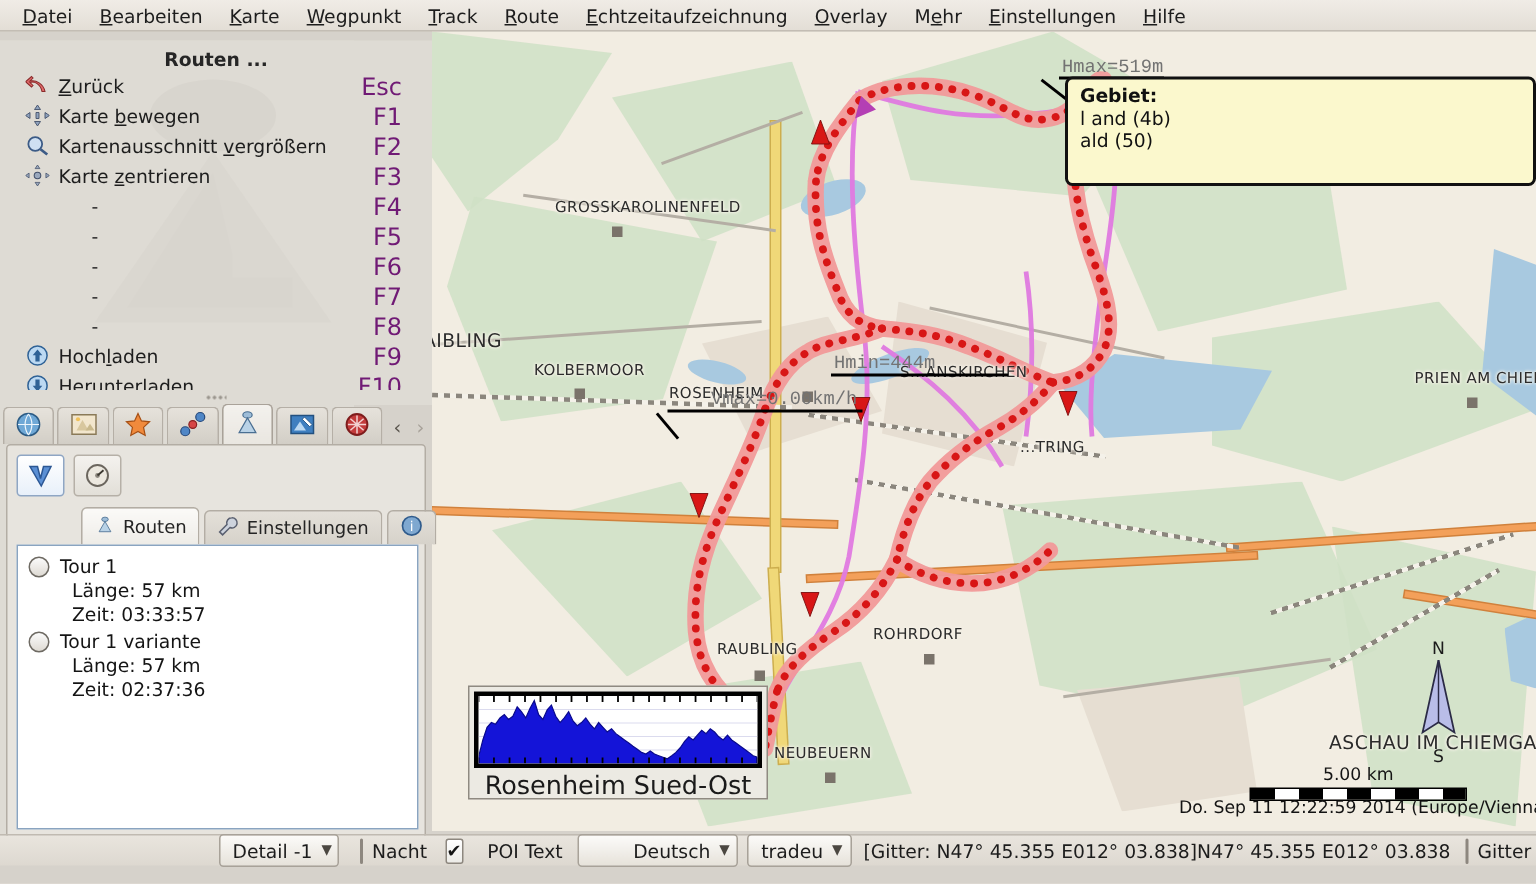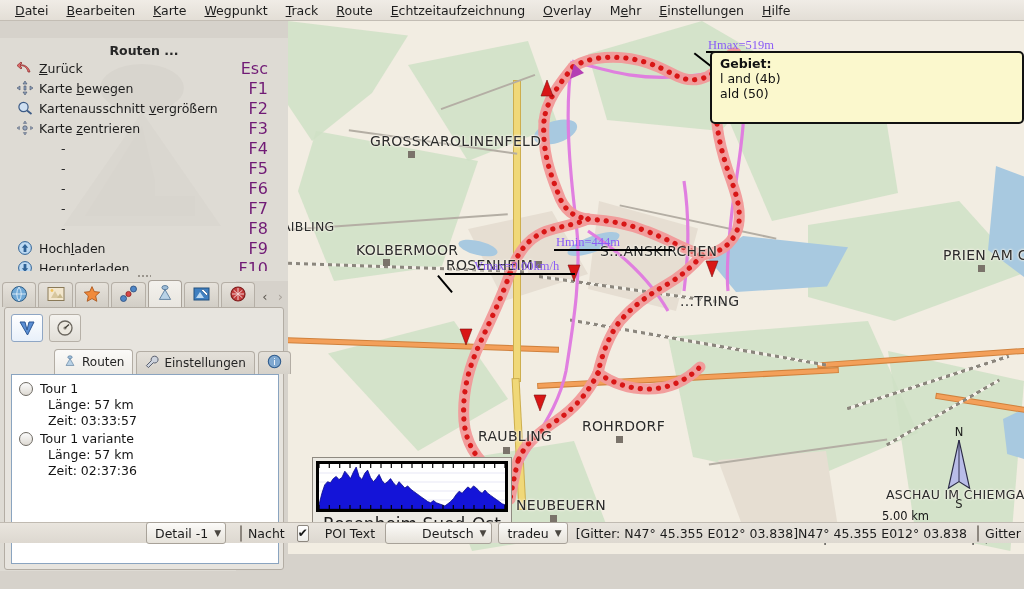--- a/index.html
+++ b/index.html
@@ -17,21 +17,21 @@
     display:flex;align-items:center;gap:0px;padding-left:6px;box-sizing:border-box;
     z-index:40;
   }
   .menu-item{
     padding:2px 9px;font-size:12.5px;color:#1d1d1d;white-space:nowrap;cursor:default;
   }
   .menu-item .mn{ text-decoration:underline; }
 
   
   #leftpanel{
-    position:absolute;left:0;top:38px;width:236px;height:533px;
+    position:absolute;left:0;top:27px;width:236px;height:533px;
     background:#dedbd4;z-index:30;
   }
 
   
   #routen-popup{
     position:absolute;left:0;top:0;width:288px;height:233px;
     background:#dedbd4;overflow:hidden;
   }
   #routen-popup .watermark{
     position:absolute;left:45px;top:18px;width:190px;height:185px;
@@ -116,30 +116,30 @@
   .urban{background:#e6ded2;}
   .water{background:#a8c9e0;}
   .road{position:absolute;background:#8f8a82;}
   .road.major{background:#f3a05a;height:4px;box-shadow:0 0 0 1px #d0813c;}
   .road.yellow{background:#f0d878;height:4px;box-shadow:0 0 0 1px #cdae4e;}
   .road.minor{height:2px;background:#b4aea4;}
   .rail{position:absolute;height:3px;background:
       repeating-linear-gradient(90deg,#8b867d 0 4px,#f4f1e9 4px 8px);}
   .town{position:absolute;font-size:12.5px;color:#2b2b2b;white-space:nowrap;
       letter-spacing:.3px;text-shadow:0 0 2px #f6f2e8,0 0 2px #f6f2e8,0 0 3px #f6f2e8;}
-  .town.big{font-size:14px;}
+  .town.big{font-size:10px;}
   .town.faint{color:#c9c0ae;font-size:12px;text-shadow:none;}
   .townmark{position:absolute;width:7px;height:7px;background:#7a736a;}
 
   
   .trackpath{position:absolute;left:0;top:0;width:736px;height:533px;pointer-events:none;}
 
   
-  .maplbl{position:absolute;font-size:12.5px;color:#8b5cf6;white-space:nowrap;
-     font-family:Liberation Serif, serif;}
+  .maplbl{position:absolute;font-size:12.5px;color:#737373;white-space:nowrap;
+     font-family:Liberation Mono, monospace;}
   .leader{position:absolute;background:#000;height:2px;}
 
   
   #tooltip{
     position:absolute;left:422px;top:30px;width:314px;height:73px;
     background:#fbf8cd;border:2px solid #111;border-radius:5px;box-sizing:border-box;
     padding:3px 8px;overflow:hidden;
   }
   #tooltip .tt-title{font-weight:bold;font-size:12.5px;color:#111;}
   #tooltip .tt-line{font-size:12.5px;color:#111;line-height:15px;}
@@ -163,21 +163,21 @@
 
   
   #scalebar{position:absolute;left:545px;top:488px;width:145px;}
   #scalebar .sl{text-align:center;font-size:11.5px;color:#141414;margin-bottom:2px;}
   #scalebar .bar{height:7px;border:1px solid #000;
      background:repeating-linear-gradient(90deg,#000 0 16px,#fff 16px 32px);}
   #maptime{position:absolute;left:498px;top:510px;font-size:11.5px;color:#141414;white-space:nowrap;}
 
   
   #statusbar{
-    position:absolute;left:0;top:522px;width:1024px;height:21px;
+    position:absolute;left:0;top:556px;width:1024px;height:21px;
     background:linear-gradient(#e9e5de,#ddd8d0);border-top:1px solid #c0bab1;
     display:flex;align-items:center;box-sizing:border-box;padding:0 6px;
     z-index:40;
     text-align:right;
   }
   .sb-sp{flex:0 0 auto;}
   .combo{
     height:22px;border:1px solid #a8a299;border-radius:3px;
     background:linear-gradient(#fcfbf9,#e6e2da);
     display:flex;align-items:center;justify-content:space-between;gap:6px;

